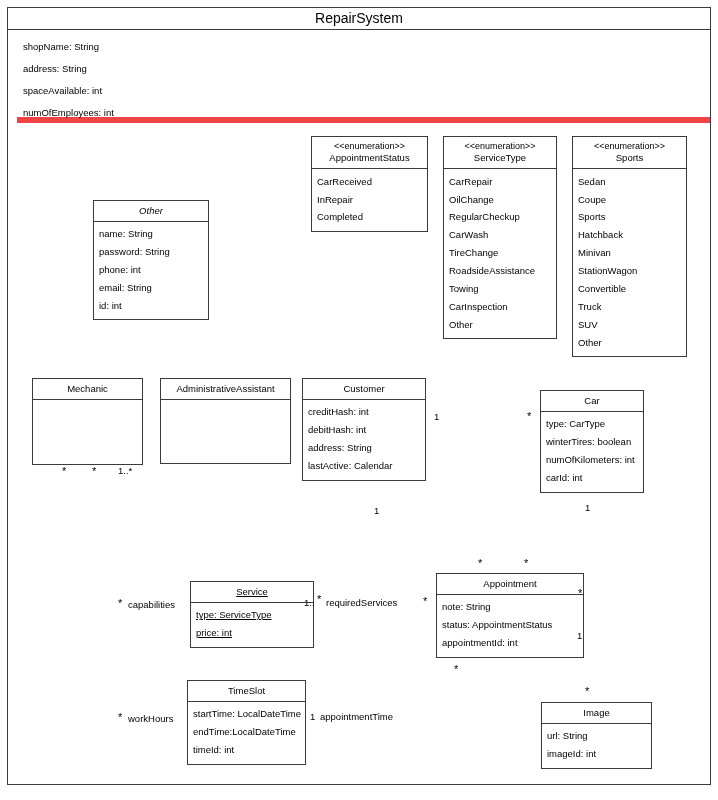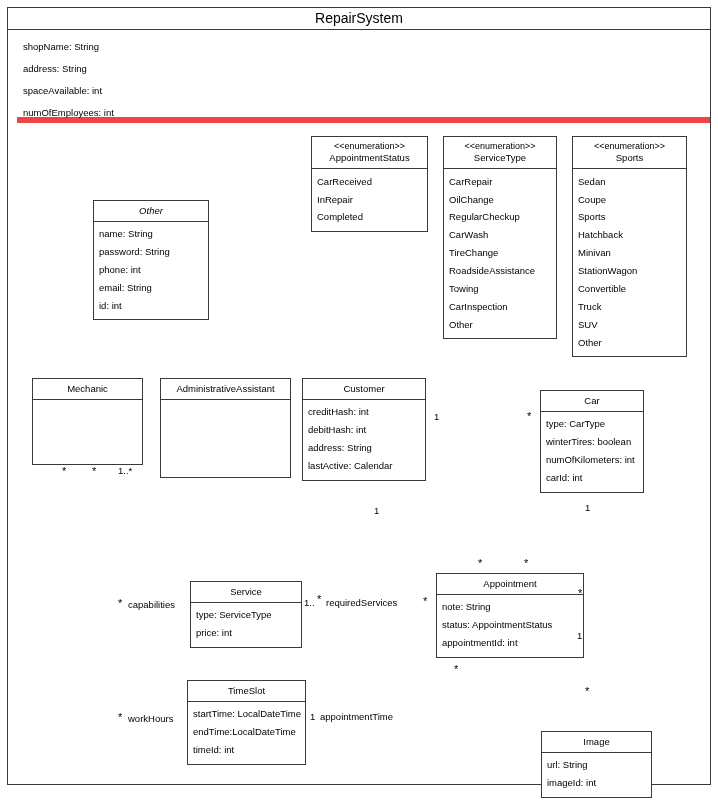--- a/index.html
+++ b/index.html
@@ -218,21 +218,21 @@
     </div>
   </div>
 
   <div class="umlbox" id="cls-mechanic" style="left:32px; top:378px; width:111px; height:87px;">
     <div class="hdr">
       <span class="cname">Mechanic</span>
     </div>
     <div class="body empty"></div>
   </div>
 
-  <div class="umlbox" id="cls-admin-assistant" style="left:160px; top:378px; width:131px; height:100px;">
+  <div class="umlbox" id="cls-admin-assistant" style="left:160px; top:378px; width:131px; height:86px;">
     <div class="hdr">
       <span class="cname">AdministrativeAssistant</span>
     </div>
     <div class="body empty"></div>
   </div>
 
   <div class="umlbox" id="cls-customer" style="left:302px; top:378px; width:124px;">
     <div class="hdr">
       <span class="cname">Customer</span>
     </div>
@@ -249,21 +249,21 @@
       <span class="cname">Car</span>
     </div>
     <div class="body">
       <div class="attr">type: CarType</div>
       <div class="attr">winterTires: boolean</div>
       <div class="attr">numOfKilometers: int</div>
       <div class="attr">carId: int</div>
     </div>
   </div>
 
-  <div class="umlbox" id="cls-service" style="left:190px; top:581px; width:112px;">
+  <div class="umlbox" id="cls-service" style="left:190px; top:581px; width:124px;text-decoration:underline;">
     <div class="hdr">
       <span class="cname">Service</span>
     </div>
     <div class="body">
       <div class="attr">type: ServiceType</div>
       <div class="attr">price: int</div>
     </div>
   </div>
 
   <div class="umlbox" id="cls-appointment" style="left:436px; top:573px; width:148px;">
@@ -281,21 +281,21 @@
     <div class="hdr">
       <span class="cname">TimeSlot</span>
     </div>
     <div class="body">
       <div class="attr">startTime: LocalDateTime</div>
       <div class="attr">endTime:LocalDateTime</div>
       <div class="attr">timeId: int</div>
     </div>
   </div>
 
-  <div class="umlbox" id="cls-image" style="left:541px; top:731px; width:111px;">
+  <div class="umlbox" id="cls-image" style="left:541px; top:702px; width:111px;">
     <div class="hdr">
       <span class="cname">Image</span>
     </div>
     <div class="body">
       <div class="attr">url: String</div>
       <div class="attr">imageId: int</div>
     </div>
   </div>
 
   <span class="elabel" style="left:434px; top:412px;">1</span>

